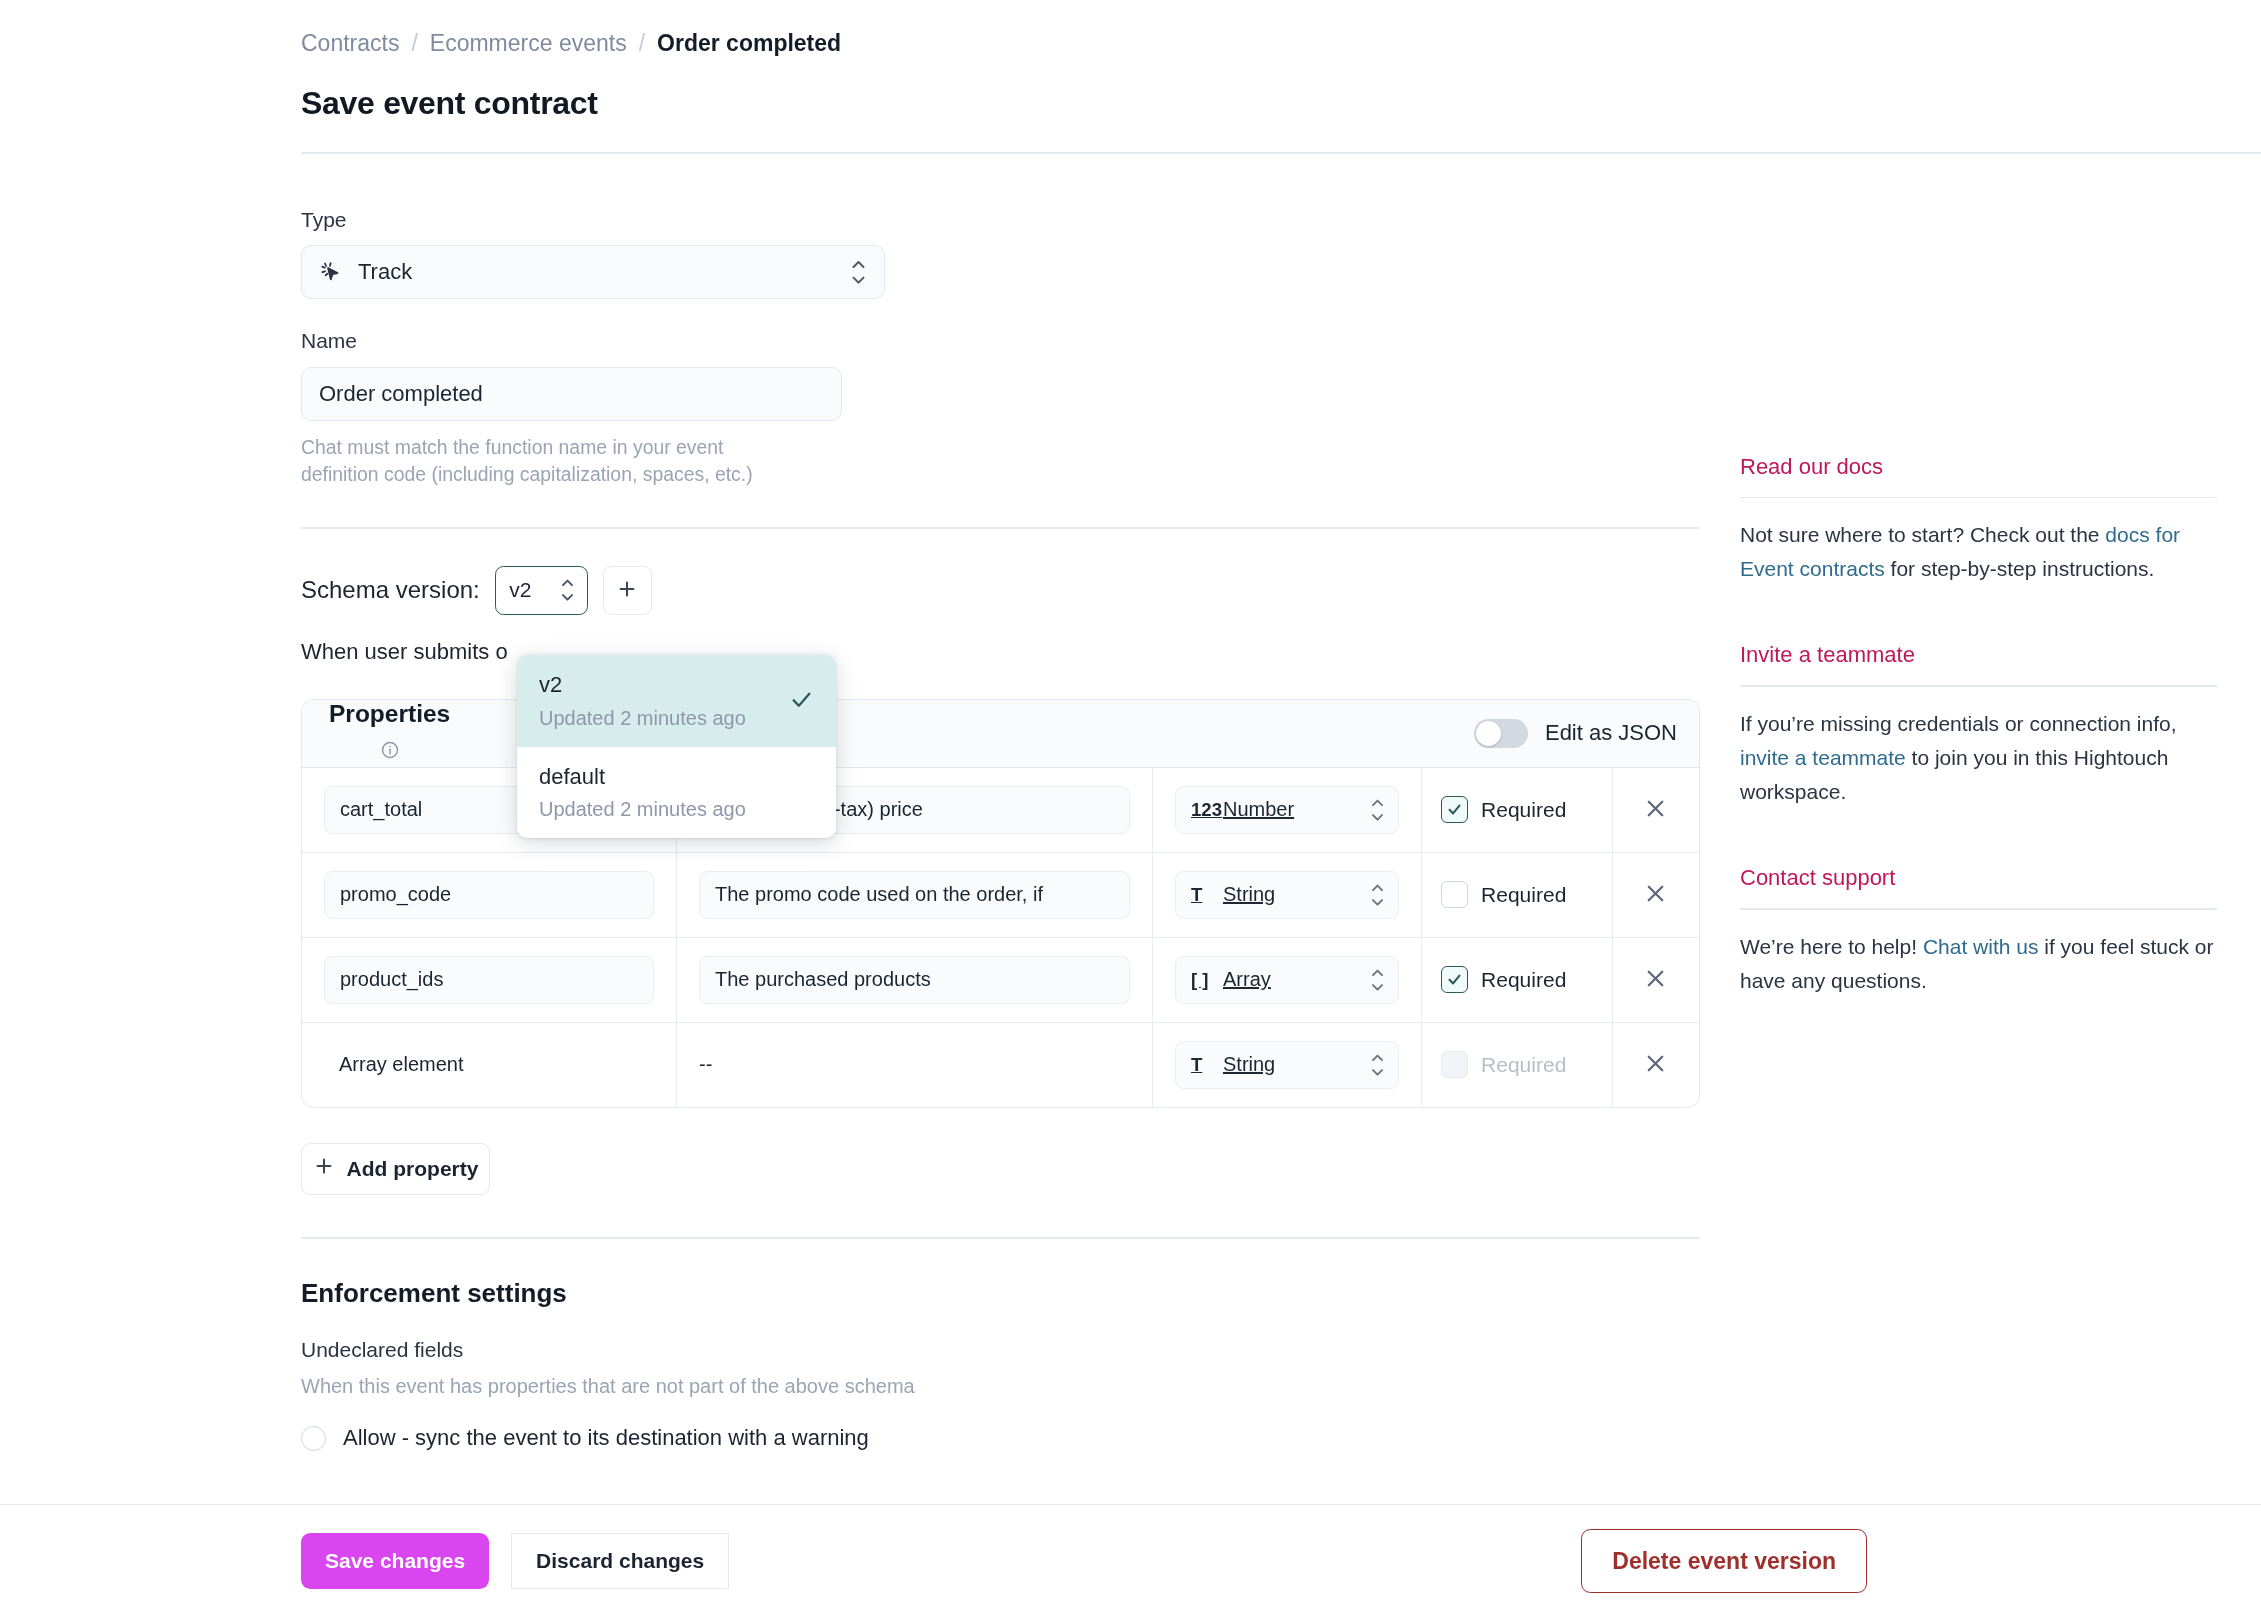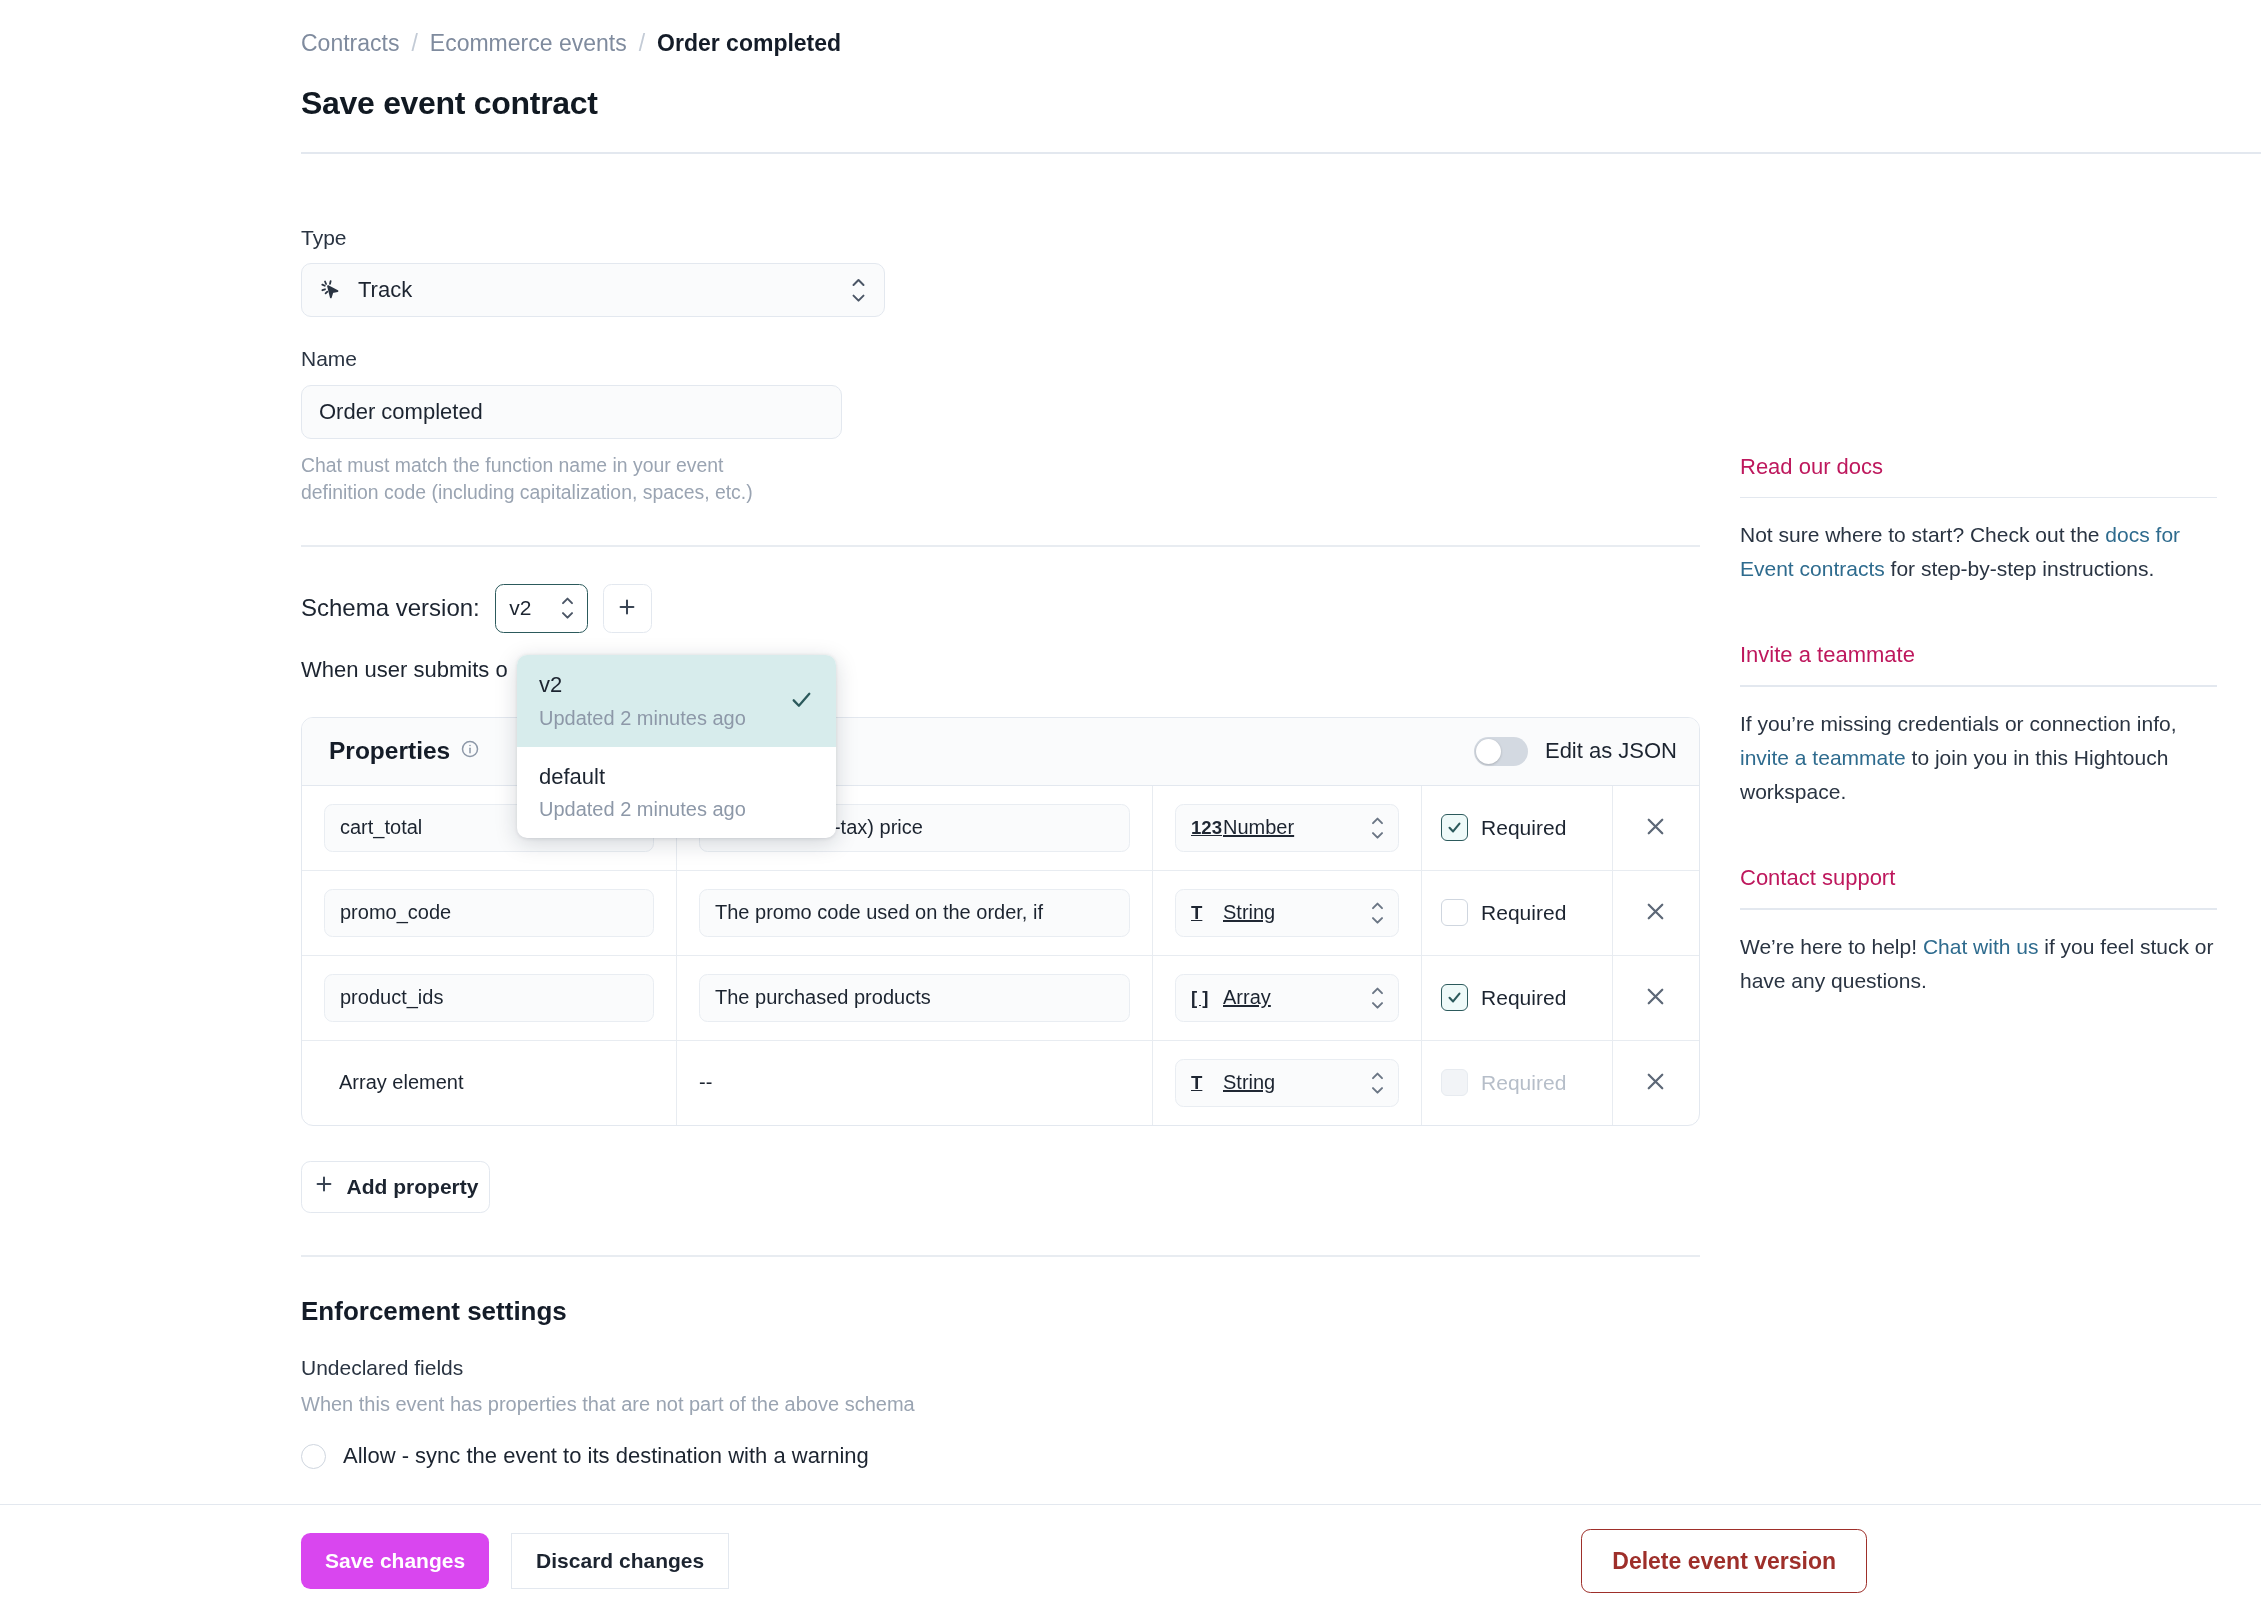--- a/index.html
+++ b/index.html
@@ -16,21 +16,21 @@
   .header { padding: 29px 0 0 301px; }
   .breadcrumb { display: flex; align-items: center; gap: 12px; font-size: 23px; line-height: 29px; }
   .bc-link { color: #7f8b9e; }
   .bc-sep { color: #c3cbd6; }
   .bc-current { color: #141c28; font-weight: 600; }
   .page-title { margin-top: 27px; font-size: 32px; font-weight: 700; color: #111922; letter-spacing: -0.3px; }
   .header-rule { margin-top: 30px; width: 100%; height: 1.7px; background: #e3e8ef; }
 
   
   .body-wrap { display: flex; padding-left: 301px; }
-  .main-col { width: 1403px; padding-top: 72px; }
+  .main-col { width: 1403px; padding-top: 54px; }
   .side-col { width: 482px; padding-top: 300px; padding-left: 36px; }
 
   .field-label { font-size: 21px; color: #2a3442; margin-bottom: 13.5px; }
 
   .select-box {
     position: relative;
     width: 584px; height: 54px;
     background: #fafbfc;
     border: 1.7px solid #e3e8ef;
     border-radius: 10px;
@@ -92,21 +92,21 @@
     margin-top: 34px; width: 1399px;
     border: 1.7px solid #e3e8ef; border-radius: 12px;
     overflow: hidden; background: #fff;
   }
   .props-head {
     height: 68px; background: #fafbfc;
     border-bottom: 1.7px solid #e3e8ef;
     display: flex; align-items: center; justify-content: space-between;
     padding: 0 22px 0 27px;
   }
-  .props-title { display: flex; align-items: center; gap: 10px; font-size: 24.5px; font-weight: 700; color: #141c28; }
+  .props-title { display: flex; align-items: center; gap: 10px; font-size: 24.5px; font-weight: 700; color: #141c28; flex-direction: column; }
   .json-toggle { display: flex; align-items: center; gap: 17px; }
   .toggle-track { width: 54px; height: 29px; border-radius: 14.4px; background: #d3d9e1; position: relative; }
   .toggle-knob { position: absolute; left: 1.7px; top: 1.7px; width: 25px; height: 25px; border-radius: 50%; background: #fff; box-shadow: 0 0.8px 2.5px rgba(0,0,0,0.2); }
   .json-label { font-size: 22px; color: #1c2430; }
 
   .prow { display: flex; border-bottom: 1.7px solid #e8ecf1; min-height: 84px; align-items: center; }
   .prow:last-child { border-bottom: none; }
   .c-name { width: 375px; padding: 0 22px; border-right: 1.7px solid #e8ecf1; height: 84px; display: flex; align-items: center; }
   .c-desc { width: 476px; padding: 0 22px; border-right: 1.7px solid #e8ecf1; height: 84px; display: flex; align-items: center; }
   .c-type { width: 269px; padding: 0 22px; border-right: 1.7px solid #e8ecf1; height: 84px; display: flex; align-items: center; text-decoration: underline; }

